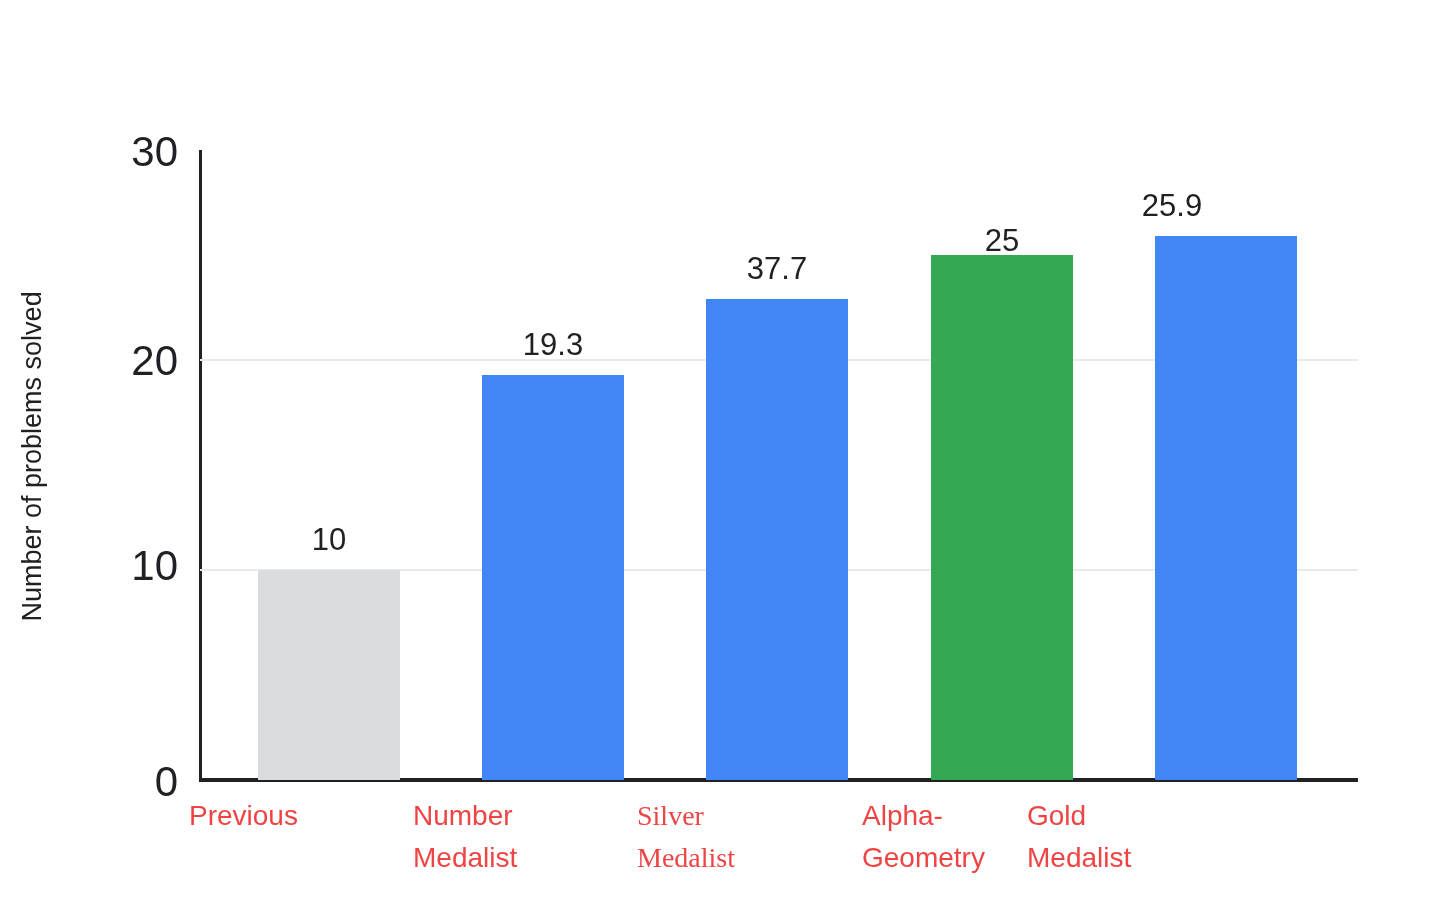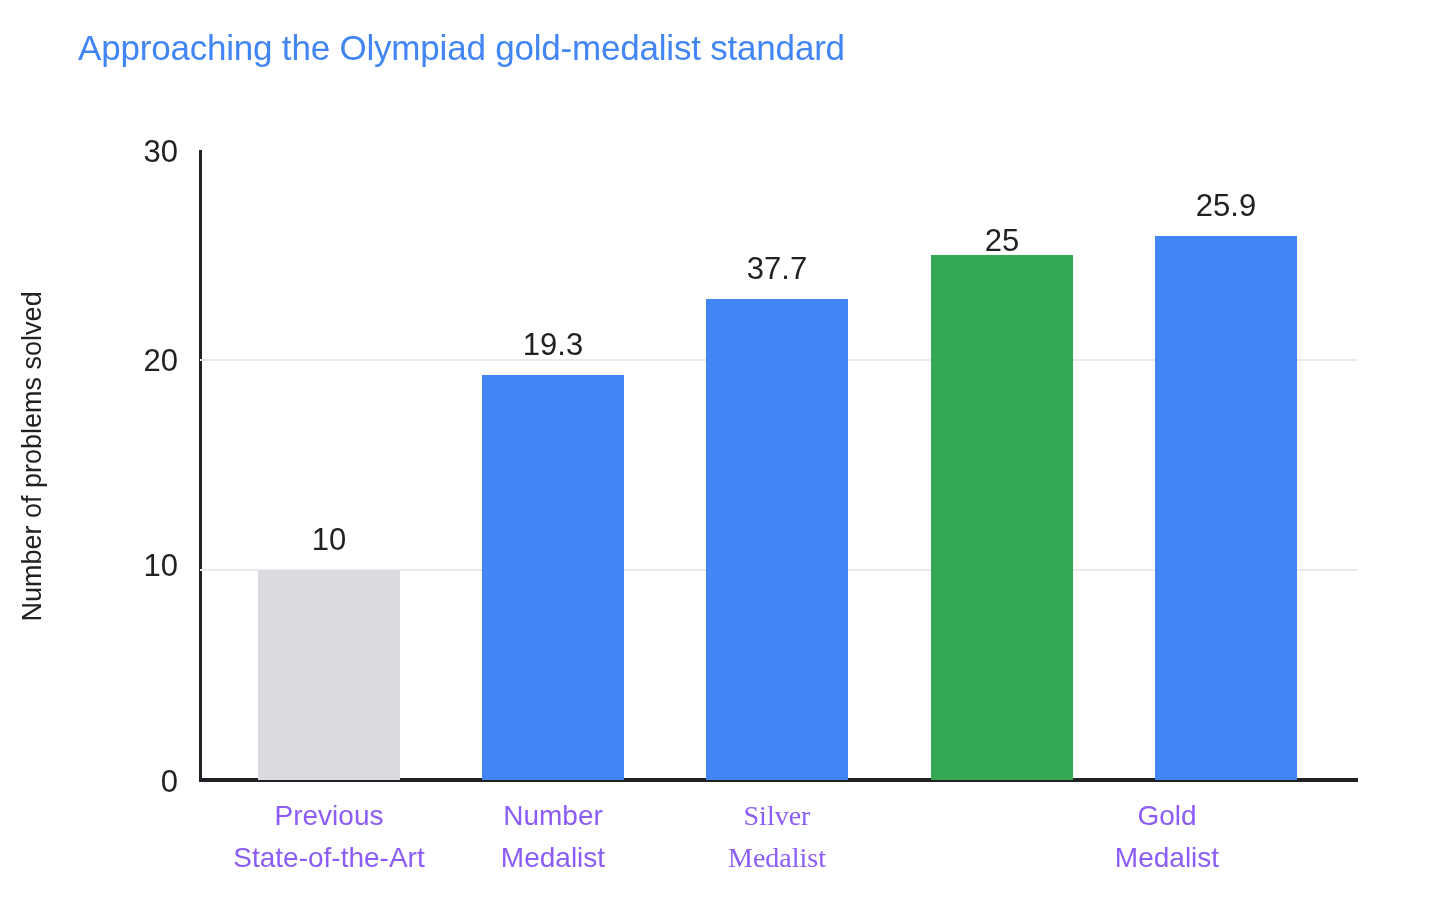--- a/index.html
+++ b/index.html
@@ -71,21 +71,21 @@
     height: 2px;
     background: #E8EAED;
   }
 
   
   .y-tick-label {
     position: absolute;
     right: 0;
     width: 70px;
     text-align: right;
-    font-size: 31px;
+    font-size: 42px;
     line-height: 31px;
     color: #202124;
     font-weight: 400;
   }
   #y-tick-labels {
     position: absolute;
     left: 108px;
     top: 0;
     width: 70px;
     height: 900px;
@@ -117,33 +117,32 @@
     font-size: 31px;
     line-height: 31px;
     color: #202124;
     white-space: nowrap;
   }
 
   
   .x-cat-label {
     position: absolute;
     top: 795px;
-    text-align: center;
+    text-align: left;
     font-size: 28px;
     line-height: 42px;
-    color: #8b5cf6;
+    color: #ef4444;
   }
   .x-cat-label .line2 { display: block; }
 </style>
 </head>
 <body>
 
 <div id="page">
 
-  <div id="chart-title">Approaching the Olympiad gold-medalist standard</div>
 
   <div id="y-tick-labels">
     <div class="y-tick-label" style="top:136px;">30</div>
     <div class="y-tick-label" style="top:345px;">20</div>
     <div class="y-tick-label" style="top:550px;">10</div>
     <div class="y-tick-label" style="top:766px;">0</div>
   </div>
 
   <div id="y-axis-title">Number of problems solved</div>
 
@@ -158,38 +157,41 @@
     <div class="bar" style="left:58px; width:142px; height:210px; background:#DADCE0;"></div>
     <div class="bar" style="left: 282px; width: 142px; height: 405.3px; background: rgb(66, 133, 244);"></div>
     <div class="bar" style="left: 506px; width: 142px; height: 480.9px; background: rgb(66, 133, 244);"></div>
     <div class="bar" style="left:731px; width:142px; height:525px; background:#34A853;"></div>
     <div class="bar" style="left: 955px; width: 142px; height: 543.9px; background: rgb(66, 133, 244);"></div>
 
     <div class="bar-value" style="left:58px; width:142px; top:374px;">10</div>
     <div class="bar-value" style="left: 282px; width: 142px; top: 178.7px; text-align: center;">19.3</div>
     <div class="bar-value" style="left: 506px; width: 142px; top: 103.1px;">37.7</div>
     <div class="bar-value" style="left:731px; width:142px; top:75px;">25</div>
-    <div class="bar-value" style="left: 955px; width: 142px; top: 40.1px;">25.9</div>
+    <div class="bar-value" style="left: 901px; width: 142px; top: 40.1px;">25.9</div>
 
   </div>
 
   <div class="x-cat-label" style="left:189px; width:280px;">
     <span class="line1">Previous</span>
-    <span class="line2">State-of-the-Art</span>
   </div>
 
   <div class="x-cat-label" style="left:413px; width:280px;">
     <span class="line1">Number</span>
     <span class="line2">Medalist</span>
   </div>
 
   <div class="x-cat-label" style="left:637px; width:280px;font-family:Liberation Serif, serif;">
     <span class="line1">Silver</span>
     <span class="line2">Medalist</span>
   </div>
 
+  <div class="x-cat-label" style="left:862px; width:280px;">
+    <span class="line1">Alpha-</span>
+    <span class="line2">Geometry</span>
+  </div>
 
   <div class="x-cat-label" style="left:1027px; width:280px;">
     <span class="line1">Gold</span>
     <span class="line2">Medalist</span>
   </div>
 
 </div>
 
 </body></html>

